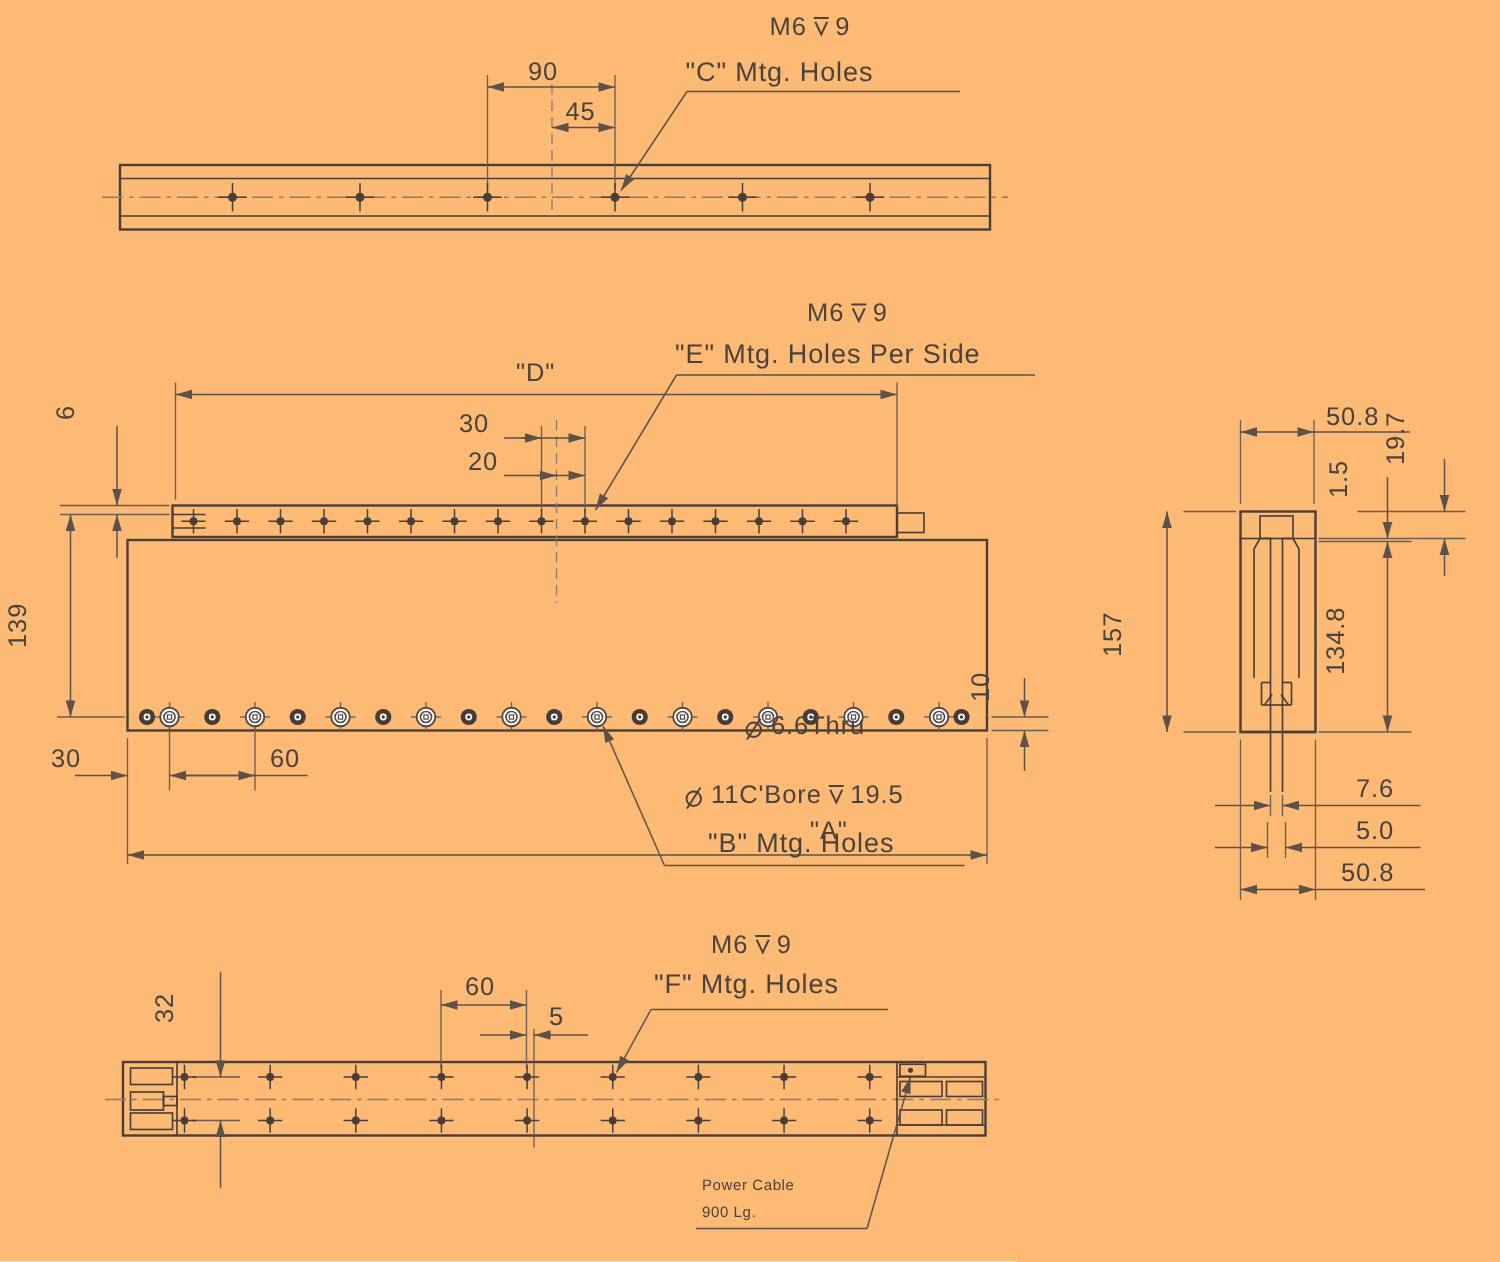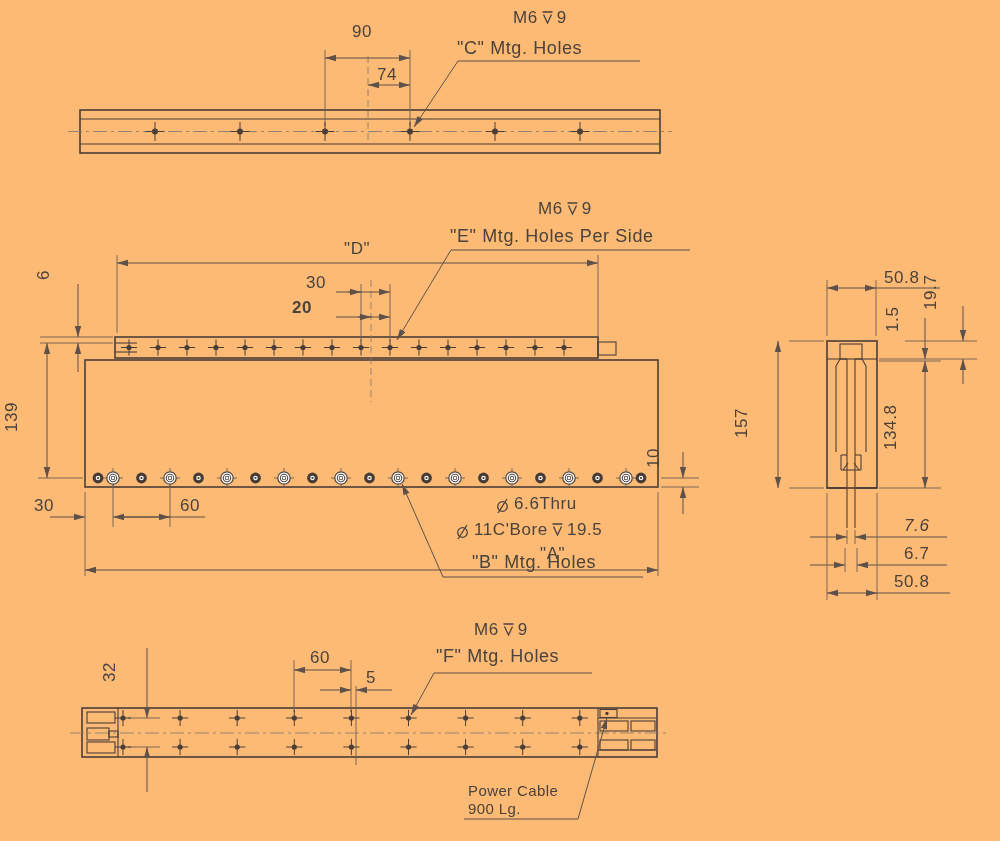--- a/index.html
+++ b/index.html
@@ -2,21 +2,21 @@
 <html><head>
 <meta charset="utf-8">
 <style>
   html,body{margin:0;padding:0;background:#ffffff;}
   #stage{position:relative;width:1000px;height:841px;background:#fdba74;overflow:hidden;
          font-family:"Liberation Sans","DejaVu Sans",sans-serif;color:#4a423d;}
   #linework{position:absolute;left:0;top:0;}
   .txt{position:absolute;white-space:nowrap;color:#4a423d;letter-spacing:0.6px;
        font-size:17px;line-height:20px;}
   .lbl{font-size:18px;}
-  .sm{font-size:15px;line-height:18px;letter-spacing:0.4px;}
+  .sm{font-size:10px;line-height:18px;letter-spacing:0.4px;}
   .rot{transform-origin:0 100%;transform:rotate(-90deg);}
   .cg{display:flex;align-items:flex-start;gap:3px;}
   .cg svg{margin-top:2px;}
   .obj{stroke:#4a3e38;stroke-width:1.6;fill:none;}
   .obj2{stroke:#4a3e38;stroke-width:1.1;fill:none;}
   .dim{stroke:#5d5149;stroke-width:1;fill:none;}
   .ext{stroke:#6b5e56;stroke-width:0.9;fill:none;}
   .cl{stroke:#8a7d74;stroke-width:0.9;fill:none;stroke-dasharray:14 4 3 4;}
   .cdash{stroke:#8a7d74;stroke-width:0.9;fill:none;stroke-dasharray:7 4;}
 </style>
@@ -416,41 +416,41 @@
   </svg>
 
   <div class="txt cg" style="left:513px;top:8px;">
     <span>M6</span>
     <svg width="13" height="15">
         <path d="M1.5,2 H11.5 M2.5,4.5 L6.5,13 L10.5,4.5" stroke="#4a423d" stroke-width="1.3" fill="none"></path>
       </svg>
     <span>9</span>
   </div>
   <div class="txt lbl" style="left:457px;top:38px;">"C" Mtg. Holes</div>
-  <div class="txt" style="left:352px;top:22px;">90</div>
-  <div class="txt" style="left:377px;top:65px;">74</div>
+  <div class="txt" style="left:352px;top:38px;">90</div>
+  <div class="txt" style="left:377px;top:65px;">45</div>
 
   <div class="txt cg" style="left:538px;top:199px;">
     <span>M6</span>
     <svg width="13" height="15">
         <path d="M1.5,2 H11.5 M2.5,4.5 L6.5,13 L10.5,4.5" stroke="#4a423d" stroke-width="1.3" fill="none"></path>
       </svg>
     <span>9</span>
   </div>
   <div class="txt lbl" style="left:450px;top:226px;">"E" Mtg. Holes Per Side</div>
   <div class="txt" style="left:344px;top:239px;">"D"</div>
   <div class="txt" style="left:306px;top:273px;">30</div>
-  <div class="txt" style="left:292px;top:298px;font-weight:bold;">20</div>
+  <div class="txt" style="left:312px;top:298px;">20</div>
   <div class="txt rot" style="left:54px;top:260px;">6</div>
   <div class="txt rot" style="left:22px;top:412px;">139</div>
   <div class="txt" style="left:34px;top:496px;">30</div>
   <div class="txt" style="left:180px;top:496px;">60</div>
   <div class="txt" style="left:540px;top:544px;">"A"</div>
   <div class="txt rot" style="left:664px;top:448px;">10</div>
-  <div class="txt cg" style="left:495px;top:494px;">
+  <div class="txt cg" style="left:495px;top:474px;">
     <svg width="16" height="18">
         <circle cx="7.5" cy="10.5" r="4.8" stroke="#4a423d" stroke-width="1.3" fill="none"></circle>
         <line x1="3" y1="17" x2="12" y2="3" stroke="#4a423d" stroke-width="1.3"></line>
       </svg>
     <span>6.6Thru</span>
   </div>
   <div class="txt cg" style="left:455px;top:520px;">
     <svg width="16" height="18">
         <circle cx="7.5" cy="10.5" r="4.8" stroke="#4a423d" stroke-width="1.3" fill="none"></circle>
         <line x1="3" y1="17" x2="12" y2="3" stroke="#4a423d" stroke-width="1.3"></line>
@@ -461,22 +461,22 @@
       </svg>
     <span>19.5</span>
   </div>
   <div class="txt lbl" style="left:472px;top:552px;">"B" Mtg. Holes</div>
 
   <div class="txt" style="left:884px;top:268px;">50.8</div>
   <div class="txt rot" style="left:941px;top:290px;">19.7</div>
   <div class="txt rot" style="left:903px;top:312px;">1.5</div>
   <div class="txt rot" style="left:752px;top:418px;">157</div>
   <div class="txt rot" style="left:901px;top:430px;">134.8</div>
-  <div class="txt" style="left:904px;top:516px;font-style:italic;">7.6</div>
-  <div class="txt" style="left:904px;top:544px;">6.7</div>
+  <div class="txt" style="left:904px;top:516px;">7.6</div>
+  <div class="txt" style="left:904px;top:544px;">5.0</div>
   <div class="txt" style="left:894px;top:572px;">50.8</div>
 
   <div class="txt rot" style="left:120px;top:662px;">32</div>
   <div class="txt" style="left:310px;top:648px;">60</div>
   <div class="txt" style="left:366px;top:668px;">5</div>
   <div class="txt cg" style="left:474px;top:620px;">
     <span>M6</span>
     <svg width="13" height="15">
         <path d="M1.5,2 H11.5 M2.5,4.5 L6.5,13 L10.5,4.5" stroke="#4a423d" stroke-width="1.3" fill="none"></path>
       </svg>

